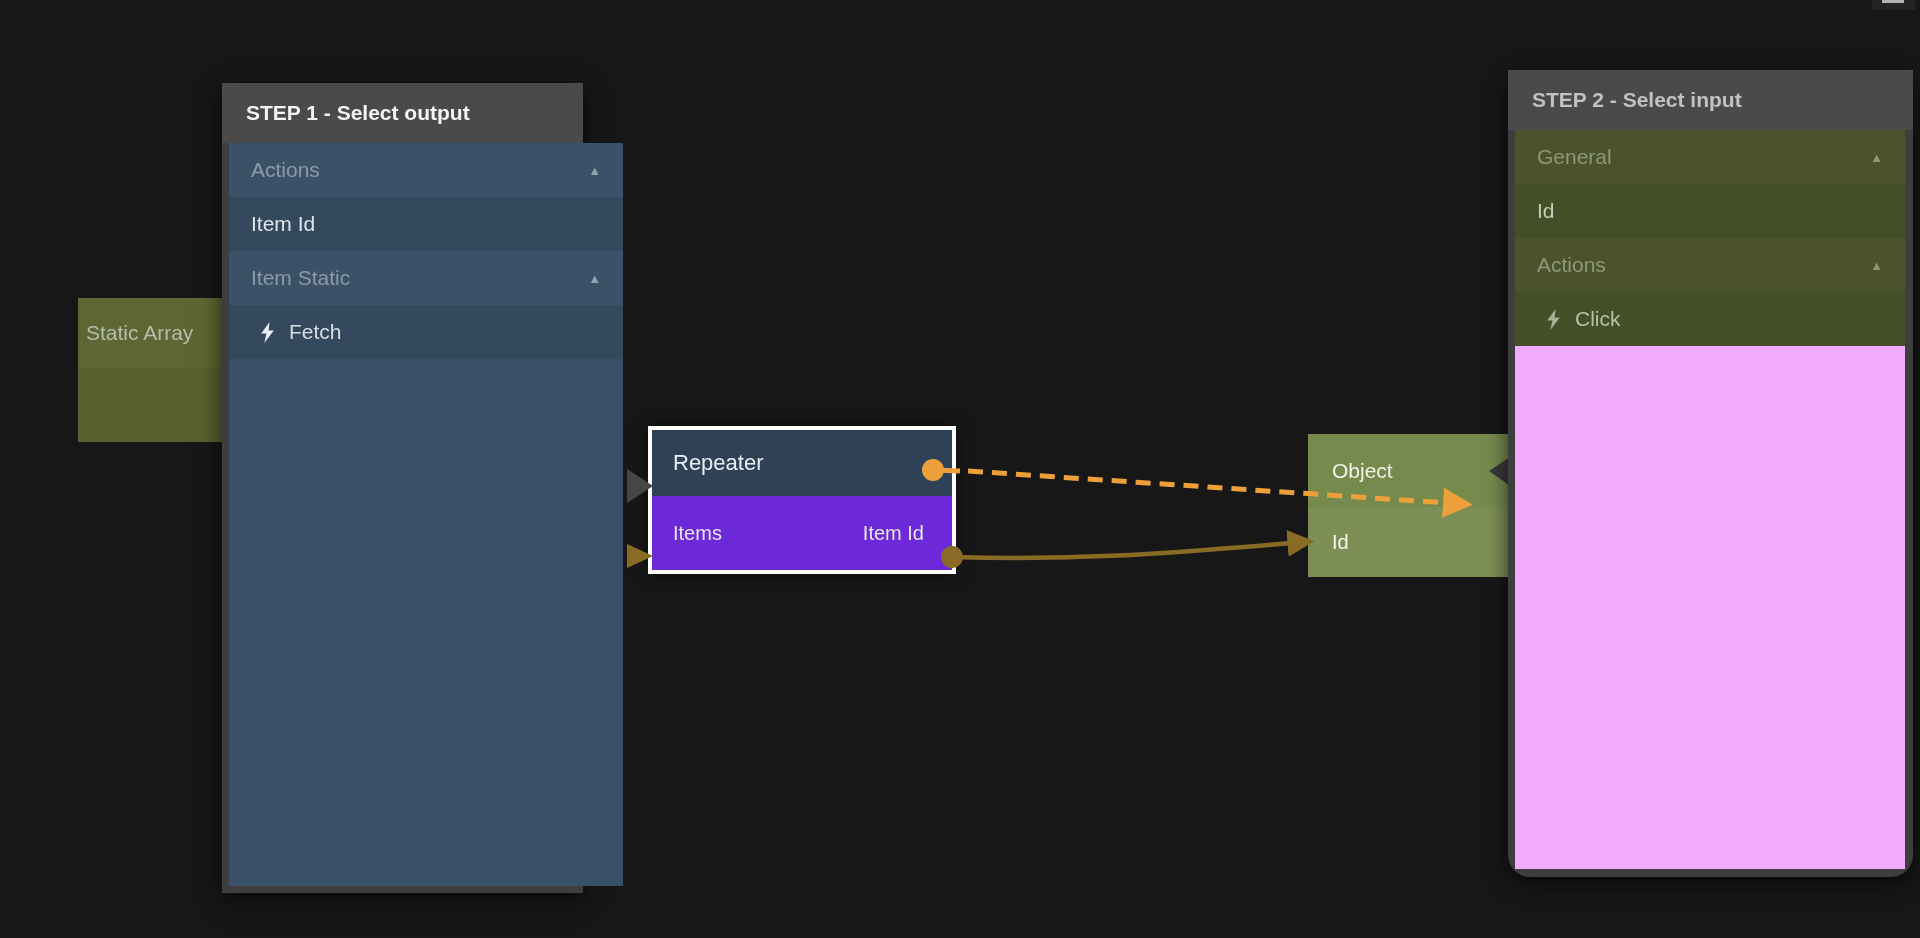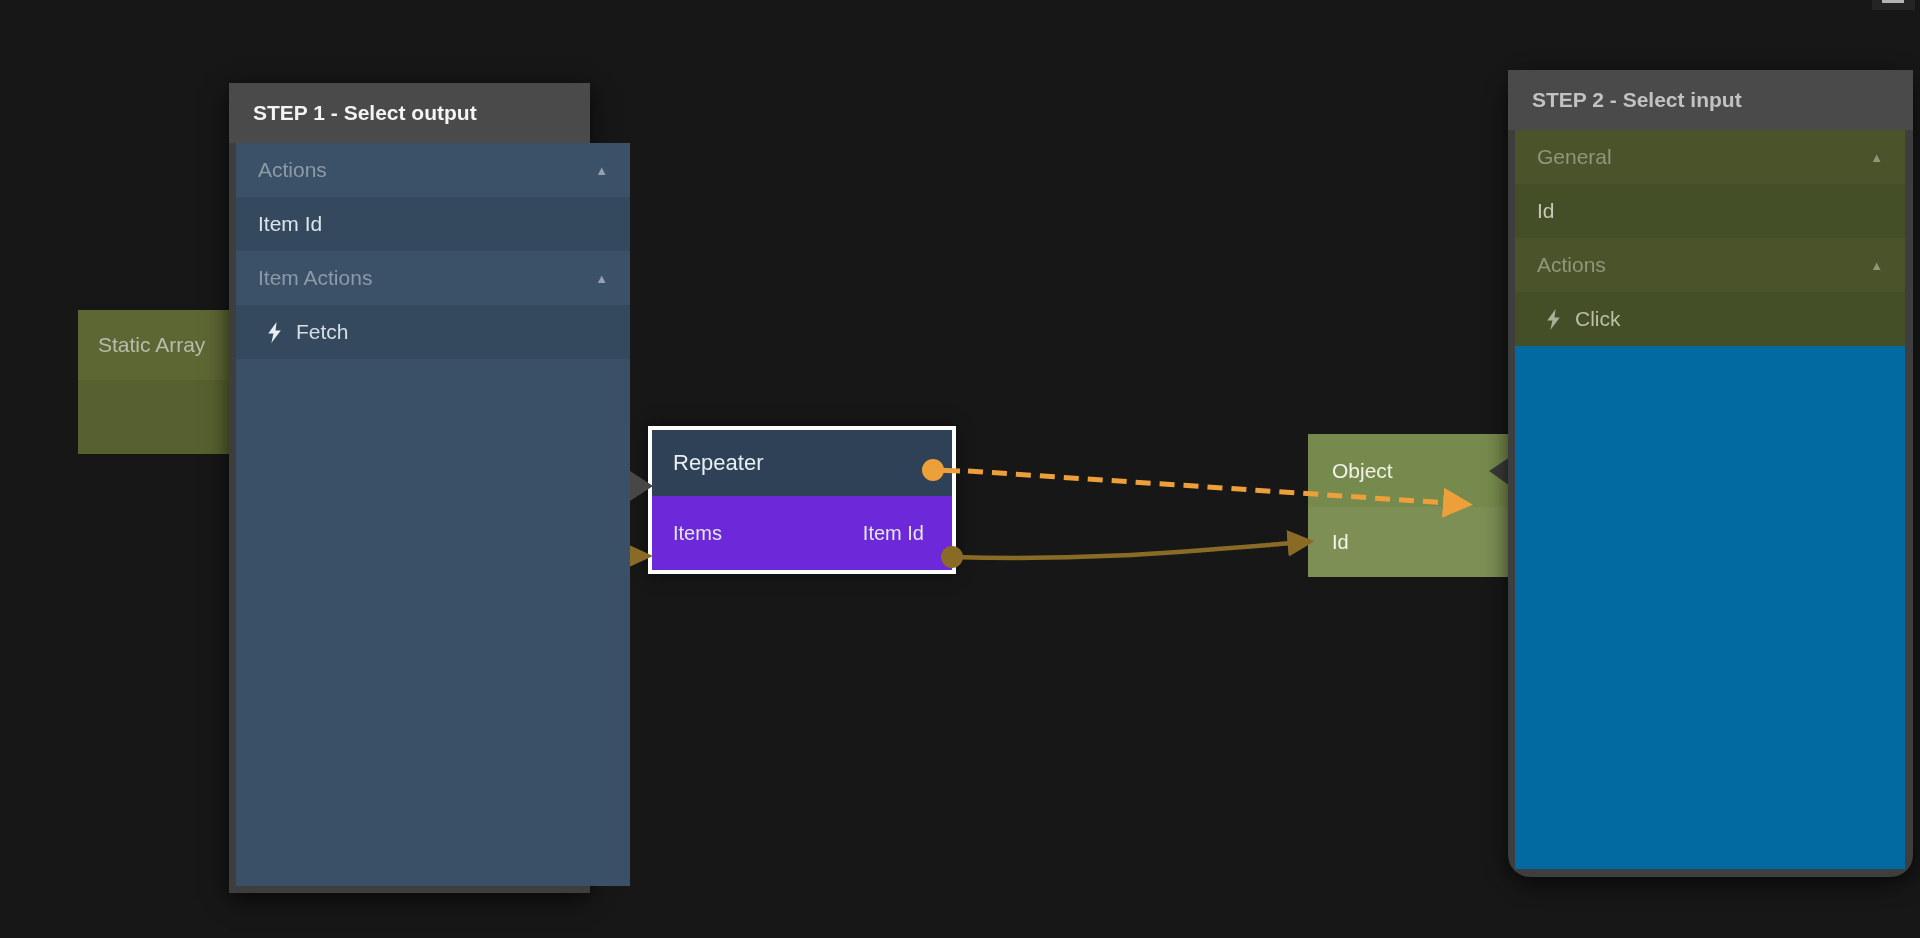--- a/index.html
+++ b/index.html
@@ -4,21 +4,21 @@
 <style>
   html,body{margin:0;padding:0;background:#171717;}
   body{width:1920px;height:938px;overflow:hidden;font-family:"Liberation Sans",sans-serif;}
   .canvas{position:relative;width:1920px;height:938px;background:#171717;}
 
   
   .node{position:absolute;z-index:2;box-sizing:border-box;}
   .node .sect{display:flex;align-items:center;box-sizing:border-box;white-space:nowrap;}
 
   #node-static-array{left:78px;top:298px;width:152px;height:144px;}
-  #node-static-array .t{height:70px;background:#5D6733;color:#B6BCAE;font-size:21px;padding-left:20px;margin-top:12px;}
+  #node-static-array .t{height:70px;background:#5D6733;color:#B6BCAE;font-size:21px;padding-left:8px;}
   #node-static-array .b{height:74px;background:#57612F;}
 
   #node-group{left:600px;top:357px;width:312px;height:72px;background:#24374E;}
   #node-group .t{height:72px;color:#A7B1BB;font-size:21px;padding-left:33px;}
 
   #node-repeater{left:648px;top:426px;width:308px;height:148px;border:4px solid #FFFFFF;background:#2E4156;
                  box-shadow:0 0 14px rgba(0,0,0,0.5);}
   #node-repeater .t{height:66px;background:#2E4156;color:#E9EEF3;font-size:22px;padding-left:21px;}
   #node-repeater .b{height:74px;background:#6d28d9;color:#E3E8ED;font-size:20px;
                     display:flex;align-items:center;justify-content:space-between;padding:0 28px 0 21px;}
@@ -33,32 +33,32 @@
   
   .panel{position:absolute;z-index:10;background:#3E3E3E;box-shadow:0 6px 22px rgba(0,0,0,0.65);}
   .panel-header{height:60px;background:#4A4A4A;display:flex;align-items:center;
                 padding-left:24px;font-size:21px;font-weight:bold;}
   .panel-body{position:absolute;left:7px;top:60px;}
   .row{height:54px;display:flex;align-items:center;padding-left:22px;font-size:21px;
        position:relative;box-sizing:border-box;cursor:pointer;}
   .chev{position:absolute;right:22px;top:50%;transform:translateY(-50%);font-size:13px;line-height:1;}
   .bolt{width:15px;height:21px;margin:0 14px 0 9px;flex:0 0 auto;}
 
-  #panel-step1{left:229px;top:83px;width:361px;height:810px;}
+  #panel-step1{left:222px;top:83px;width:361px;height:810px;}
   #panel-step1 .panel-header{color:#F4F4F4;}
   #panel-step1 .panel-body{width:394px;height:743px;background:#3A5066;}
   #panel-step1 .row.alt-a{background:#3B5167;color:#8C9AA8;}
   #panel-step1 .row.alt-b{background:#35495E;color:#DEE4E9;}
   #panel-step1 .row .chev{color:#93A1AF;}
   #panel-step1 .bolt{color:#E9EEF3;}
   #panel-step1 .row.sig{color:#D6DDE3;}
 
   #panel-step2{left:1508px;top:70px;width:405px;height:807px;border-radius:22px;}
   #panel-step2 .panel-header{color:#C2C2C2;}
-  #panel-step2 .panel-body{width:390px;height:739px;background:#0369a1;}
+  #panel-step2 .panel-body{width:390px;height:739px;background:#f0abfc;}
   #panel-step2 .row.alt-a{background:#4A5329;color:#8F977B;}
   #panel-step2 .row.alt-b{background:#444E27;color:#C5CAB8;}
   #panel-step2 .row .chev{color:#8F977B;}
   #panel-step2 .bolt{color:#A9AF98;}
   #panel-step2 .row.sig{color:#B9BFAA;}
 
   
   #win-minimize{position:absolute;left:1872px;top:0;width:43px;height:10px;background:#242424;z-index:20;cursor:pointer;}
   #win-minimize .bar{position:absolute;left:10px;top:0;width:22px;height:3px;background:#B3B3B3;}
 </style>
@@ -114,21 +114,21 @@
     <div class="panel-header">STEP 1 - Select output</div>
     <div class="panel-body">
       <div class="row alt-a">
         <span>Actions</span>
         <span class="chev">▲</span>
       </div>
       <div class="row alt-b">
         <span>Item Id</span>
       </div>
       <div class="row alt-a">
-        <span>Item Actions</span>
+        <span>Item Static</span>
         <span class="chev">▲</span>
       </div>
       <div class="row alt-b sig">
         <svg class="bolt" viewBox="0 0 12 20">
           <polygon points="8,0 0,11 5,11 3,20 12,8 7,8" fill="currentColor"></polygon>
         </svg>
         <span>Fetch</span>
       </div>
     </div>
   </div>

